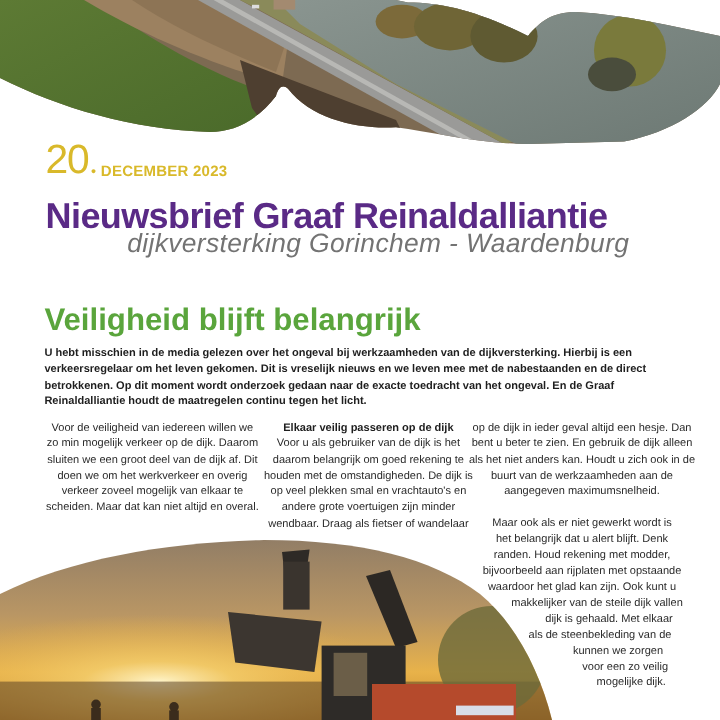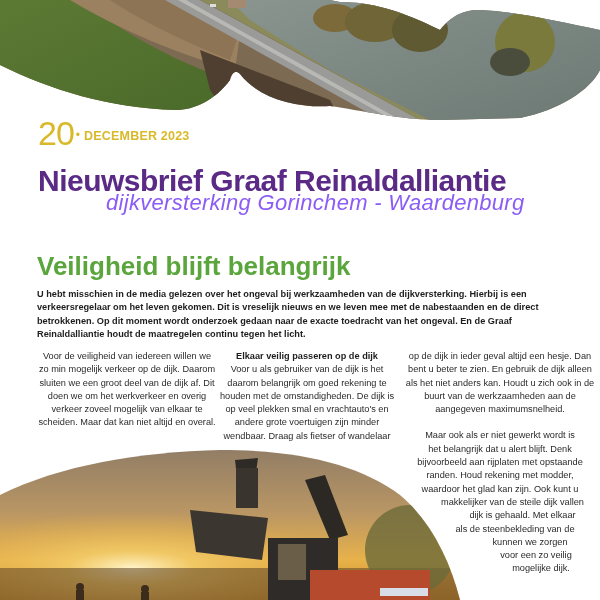--- a/index.html
+++ b/index.html
@@ -27,21 +27,21 @@
       top: 440px;
       width: 600px;
       height: 160px;
     }
     .date {
       position: absolute;
       left: 38px;
       top: 116px;
       color: #d9b92a;
       display: flex;
-      align-items: center;
+      align-items: flex-end;
     }
     .date .day {
       font-size: 34px;
       line-height: 34px;
       font-weight: normal;
       letter-spacing: -1px;
     }
     .date .dot {
       font-size: 12px;
       margin-left: 2px;
@@ -63,21 +63,21 @@
       color: #5a2a86;
       letter-spacing: -0.5px;
       white-space: nowrap;
     }
     .subtitle {
       position: absolute;
       left: 106px;
       top: 190px;
       font-size: 22px;
       font-style: italic;
-      color: #8b5cf6;
+      color: #737373;
       white-space: nowrap;
       letter-spacing: 0.3px;
     }
     .headline {
       position: absolute;
       left: 37px;
       top: 251px;
       font-size: 26px;
       font-weight: bold;
       color: #5aa53c;
@@ -95,21 +95,21 @@
     }
     .col {
       position: absolute;
       font-size: 9.2px;
       line-height: 13.3px;
       color: #2a2a2a;
       text-align: center;
     }
     .col1 { left: 37px; top: 350px; width: 180px; }
     .col2 { left: 217px; top: 350px; width: 180px; }
-    .col3 { left: 405px; top: 350px; width: 190px; }
+    .col3 { left: 390px; top: 350px; width: 190px; }
     .col .sub {
       font-weight: bold;
       color: #1e1e1e;
       display: block;
     }
     .col3 .p2 {
       margin-top: 13px;
     }
     .col3 .line { display: block; white-space: nowrap; }
   </style>
@@ -221,22 +221,22 @@
 <div class="col col2">
   <span class="sub">Elkaar veilig passeren op de dijk</span>
   <span>Voor u als gebruiker van de dijk is het daarom belangrijk om goed rekening te houden met de omstandigheden. De dijk is op veel plekken smal en vrachtauto's en andere grote voertuigen zijn minder wendbaar. Draag als fietser of wandelaar</span>
 </div>
 
 <div class="col col3">
   <div>op de dijk in ieder geval altijd een hesje. Dan bent u beter te zien. En gebruik de dijk alleen als het niet anders kan. Houdt u zich ook in de buurt van de werkzaamheden aan de aangegeven maximumsnelheid.</div>
   <div class="p2">
     <span class="line" style="margin-left:0px">Maar ook als er niet gewerkt wordt is</span>
     <span class="line" style="margin-left:0px">het belangrijk dat u alert blijft. Denk</span>
+    <span class="line" style="margin-left:0px">randen. Houd rekening met modder,</span>
     <span class="line" style="margin-left:0px">bijvoorbeeld aan rijplaten met opstaande</span>
-    <span class="line" style="margin-left:0px">randen. Houd rekening met modder,</span>
     <span class="line" style="margin-left:0px">waardoor het glad kan zijn. Ook kunt u</span>
     <span class="line" style="margin-left:25px">makkelijker van de steile dijk vallen</span>
     <span class="line" style="margin-left:45px">dijk is gehaald. Met elkaar</span>
     <span class="line" style="margin-left:30px">als de steenbekleding van de</span>
     <span class="line" style="margin-left:60px">kunnen we zorgen</span>
     <span class="line" style="margin-left:72px">voor een zo veilig</span>
     <span class="line" style="margin-left:82px">mogelijke dijk.</span>
   </div>
 </div>
 

